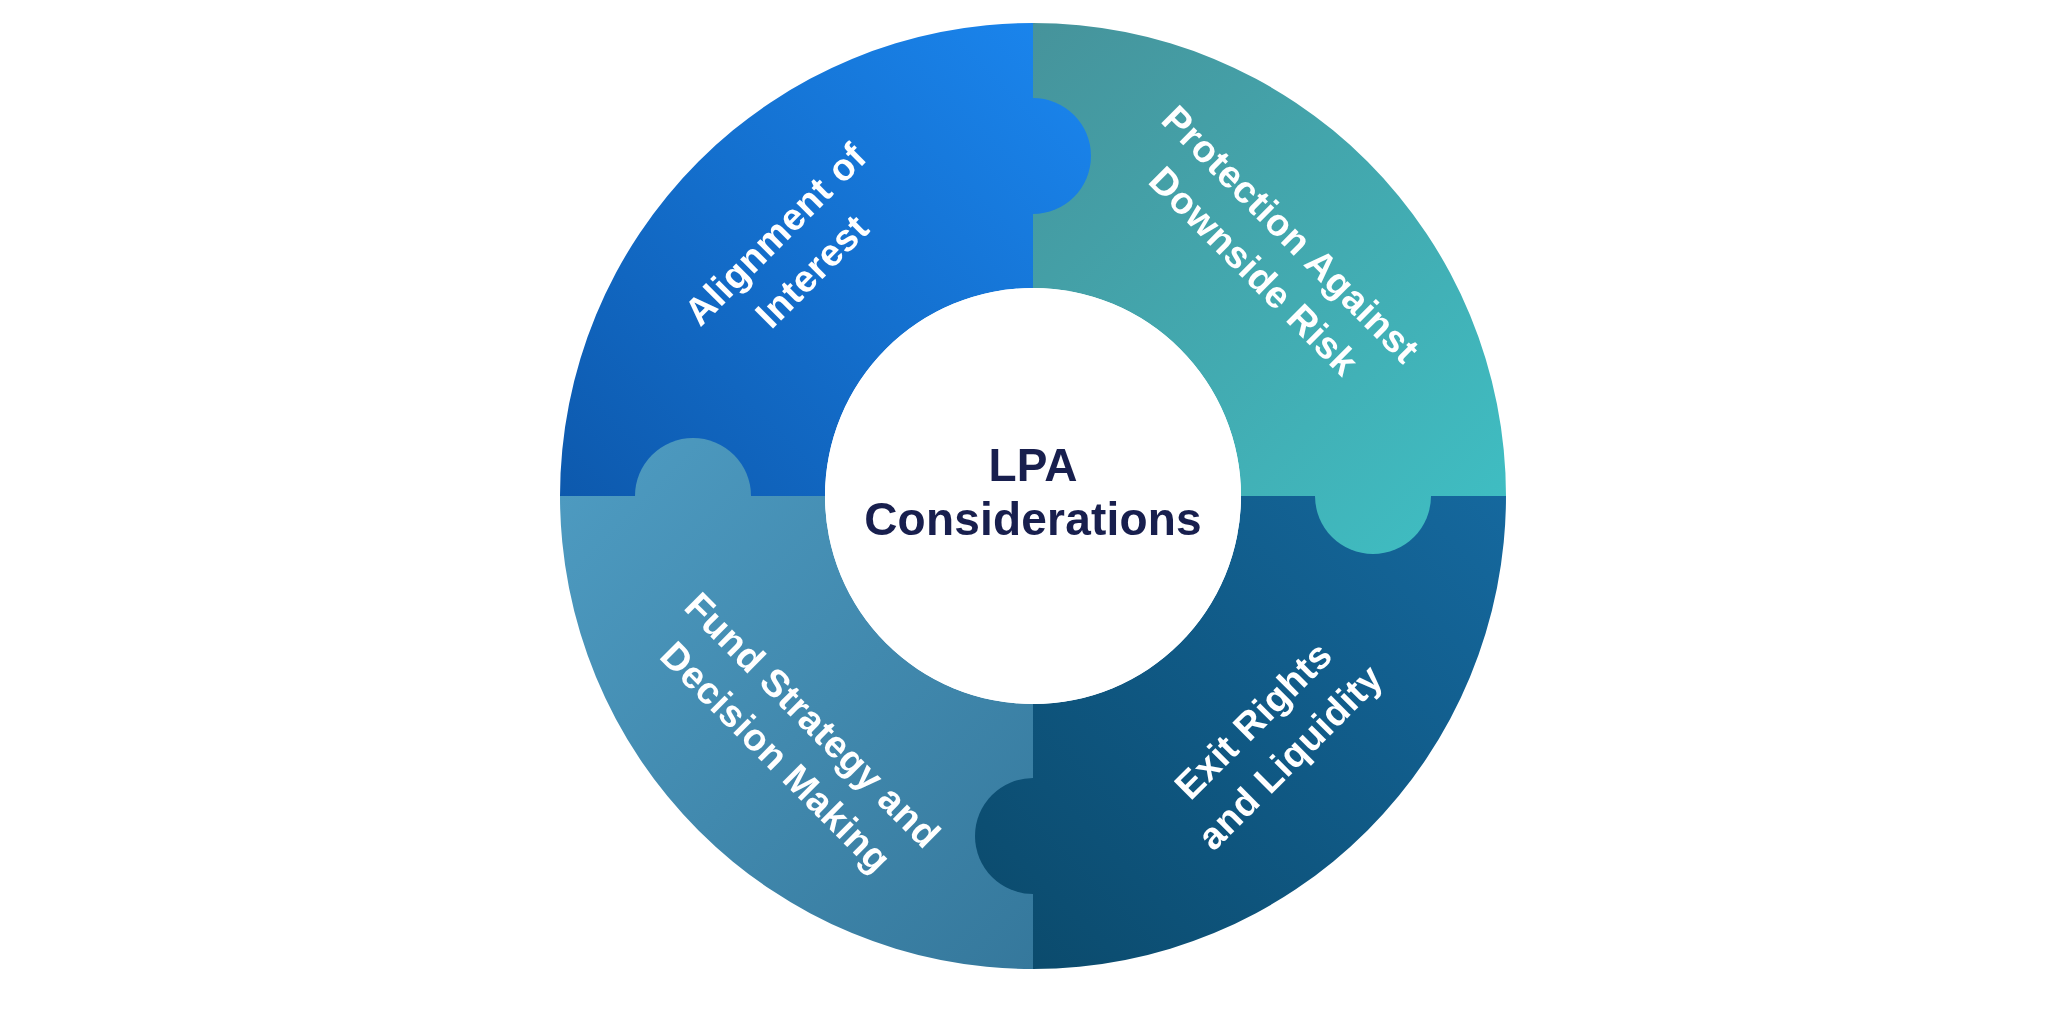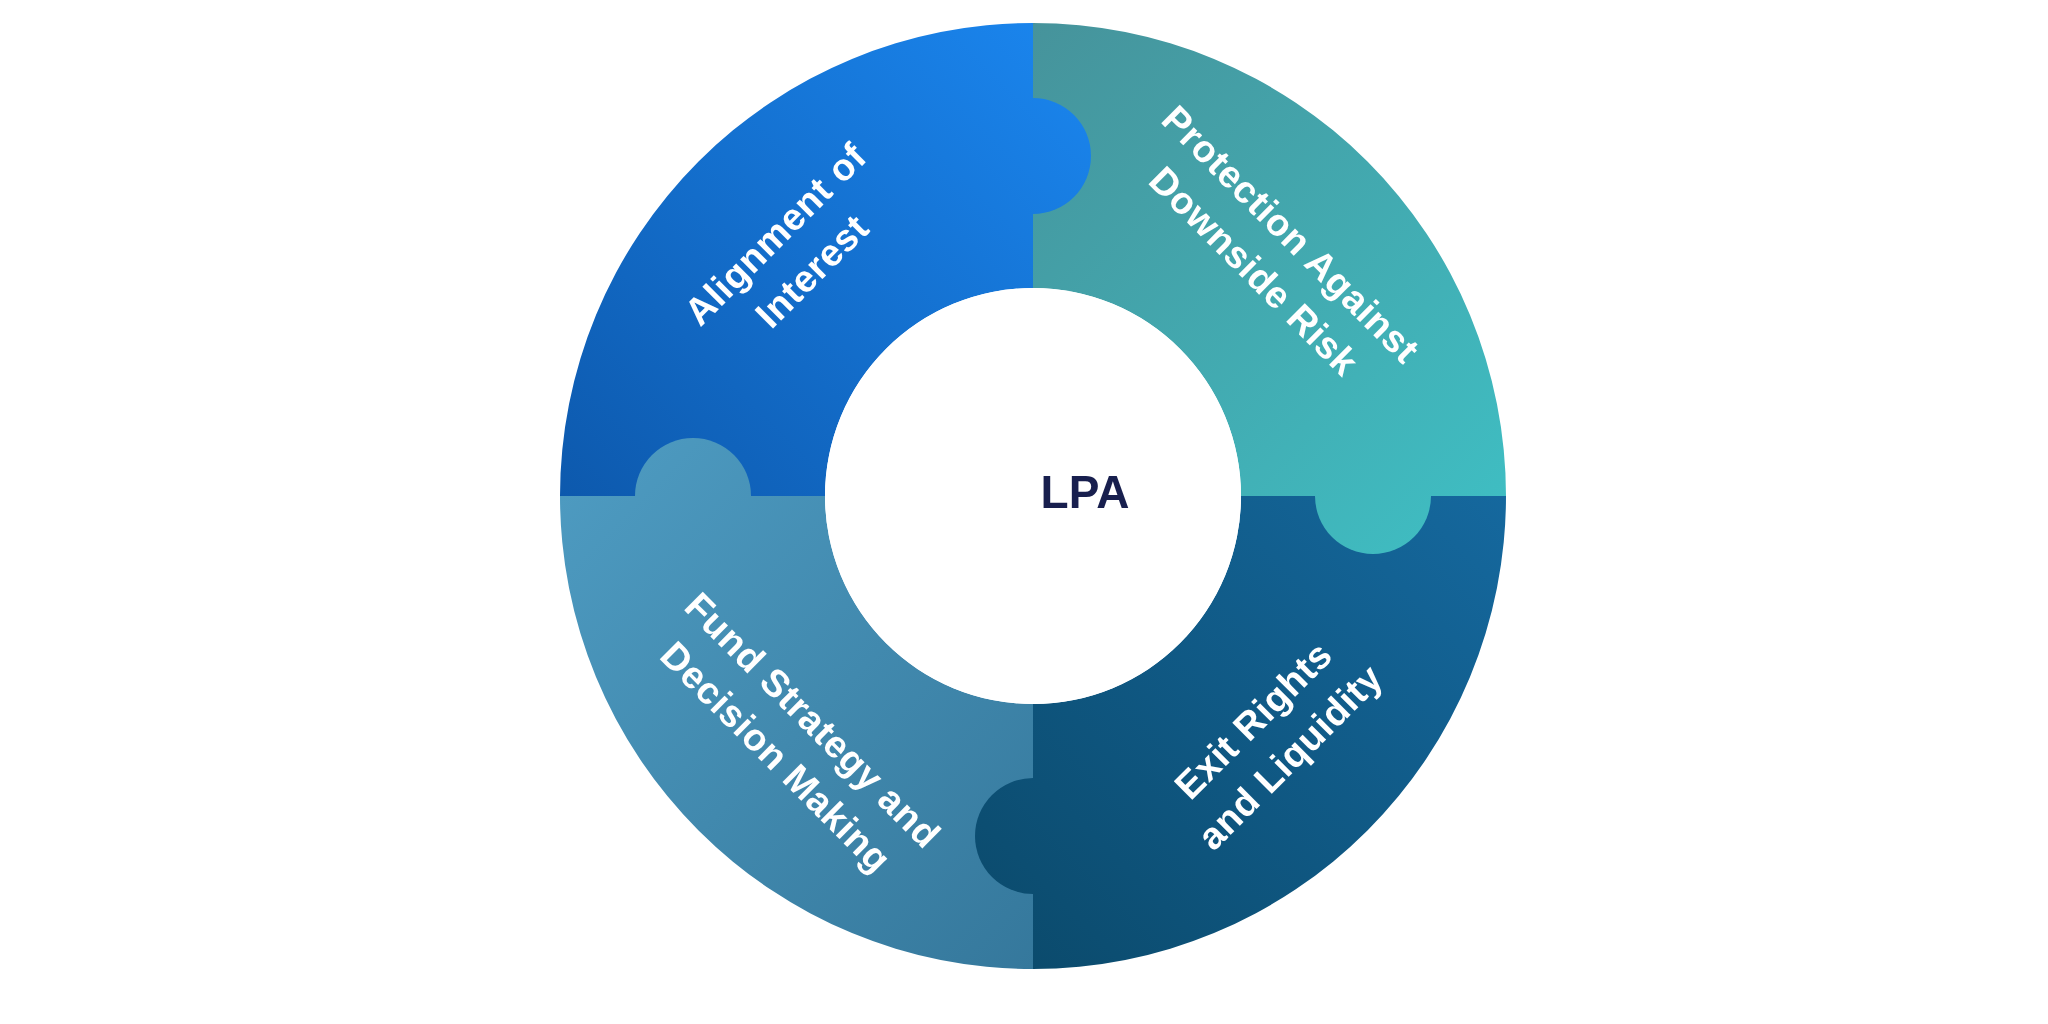--- a/index.html
+++ b/index.html
@@ -31,21 +31,21 @@
     font-weight: 600;
     text-align: center;
     white-space: nowrap;
     letter-spacing: 0.5px;
   }
   .seg-label.rot-neg45 { transform: translate(-50%, -50%) rotate(-45deg); }
   .seg-label.rot-pos45 { transform: translate(-50%, -50%) rotate(45deg); }
   .seg-label div { white-space: nowrap; }
   .center-label {
     position: absolute;
-    left: 1085px;
+    left: 1033px;
     top: 492px;
     transform: translate(-50%, -50%);
     color: #181f4e;
     font-size: 46px;
     line-height: 1.18;
     font-weight: 700;
     text-align: center;
     white-space: nowrap;
     letter-spacing: 0.2px;
   }
@@ -107,15 +107,16 @@
     <div>and Liquidity</div>
   </div>
 
   <div class="seg-label rot-pos45 label-fund">
     <div>Fund Strategy and</div>
     <div>Decision Making</div>
   </div>
 
   <div class="center-label">
     <div>LPA</div>
+    <div>Considerations</div>
   </div>
 
 </div>
 
 </body></html>

